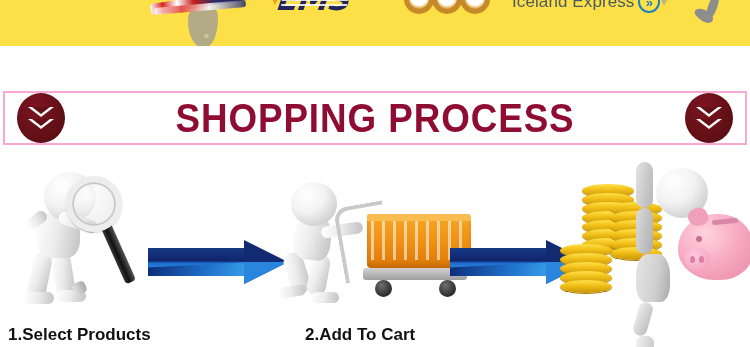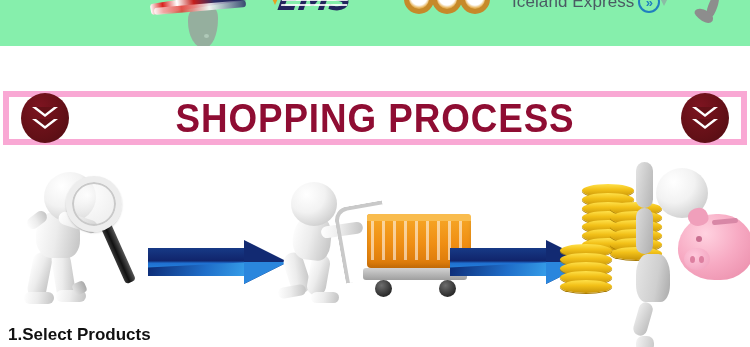--- a/index.html
+++ b/index.html
@@ -16,21 +16,21 @@
     -webkit-font-smoothing: antialiased;
   }
 
   
   .carrier-strip {
     position: absolute;
     left: 0;
     top: 0;
     width: 750px;
     height: 46px;
-    background: #86efac;
+    background: #fde047;
     overflow: hidden;
   }
 
   
   .logo-flag {
     position: absolute;
     left: 150px;
     top: -26px;
     width: 110px;
     height: 70px;
@@ -210,21 +210,21 @@
     transform: rotate(20deg);
   }
 
   
   .banner {
     position: absolute;
     left: 3px;
     top: 91px;
     width: 744px;
     height: 54px;
-    border: 6px solid #f9a8d4;
+    border: 2px solid #f9a8d4;
     background: #ffffff;
     box-sizing: border-box;
   }
   .banner-title {
     position: absolute;
     left: 0; right: 0; top: 50%;
     transform: translateY(-50%);
     text-align: center;
     font-family: "Liberation Sans Narrow", "Liberation Sans", sans-serif;
     font-weight: bold;
@@ -669,20 +669,21 @@
         <div class="m-body arm"></div>
       </div>
       <div class="cart">
         <div class="cart-handle"></div>
         <div class="cart-basket"></div>
         <div class="cart-base"></div>
         <div class="cart-wheel w1"></div>
         <div class="cart-wheel w2"></div>
       </div>
     </div>
+    <div class="step-label">2.Add To Cart</div>
   </div>
 
   <div class="arrow arrow-2">
     <div class="shaft"></div>
     <div class="head"></div>
     <div class="head-lo"></div>
   </div>
 
   <div class="step step-3">
     <div class="art">

